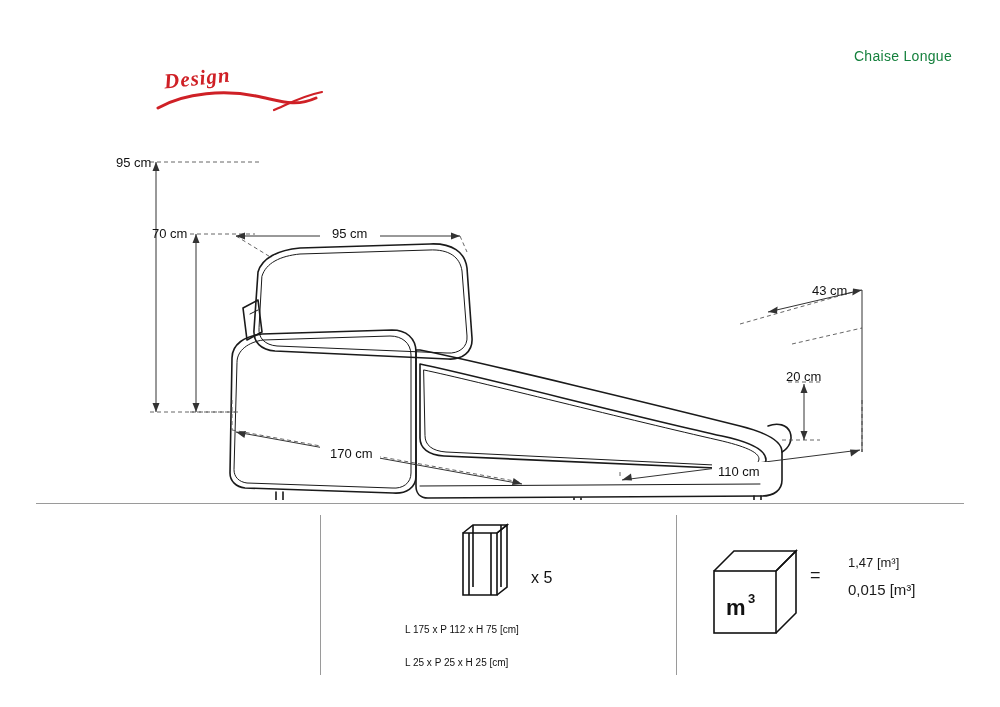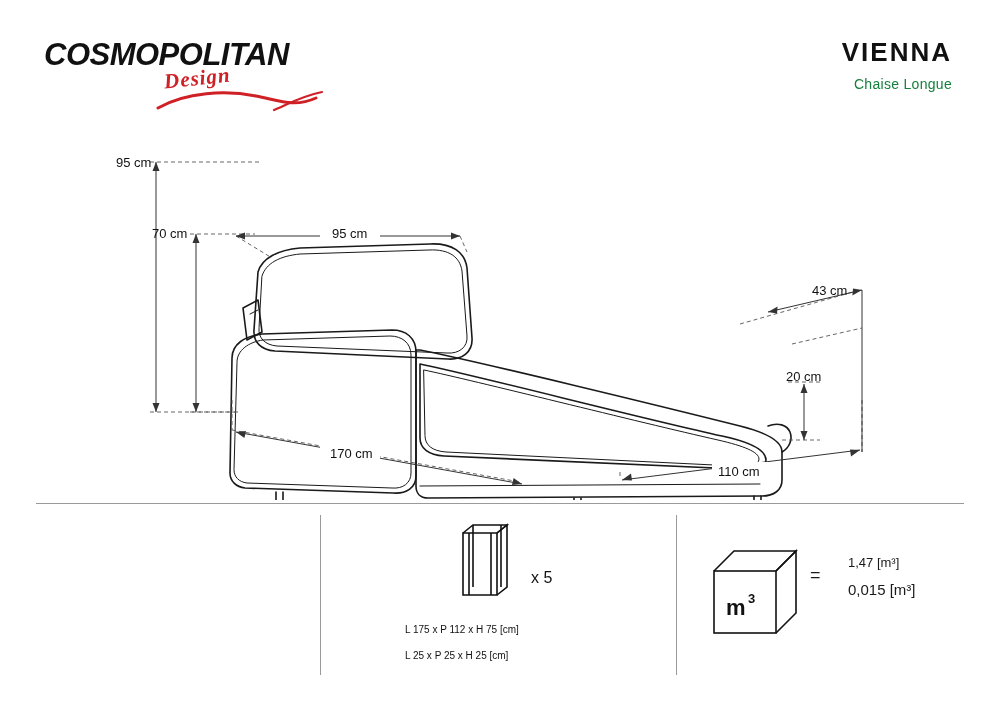--- a/index.html
+++ b/index.html
@@ -66,46 +66,44 @@
   .r2{top:108px;}
 
   .boxes{left:345px;top:18px;width:320px;height:160px;}
   .boxes .qty{
     position:absolute;left:186px;top:48px;font-size:16px;color:#111;
   }
   .boxes .dim{
     position:absolute;left:60px;font-size:10px;color:#111;white-space:nowrap;
   }
   .d1{top:103px;}
-  .d2{top:129px;text-align:center;}
+  .d2{top:136px;text-align:center;}
 
   .volume{left:700px;top:40px;width:280px;height:130px;}
   .volume .eqs{position:absolute;left:110px;top:22px;font-size:18px;}
   .volume .v1{position:absolute;left:148px;top:12px;font-size:13px;white-space:nowrap;}
   .volume .v2{position:absolute;left:148px;top:38px;font-size:15px;white-space:nowrap;}
 
   svg{display:block;}
   text{font-family:"Liberation Sans", sans-serif;}
 </style>
 </head>
 <body>
 
 <div class="page">
 
   <div class="brand">
-    <div class="brand-main">COSMOPOLITAN</div>
     <div class="brand-sub">Design</div>
     <svg class="brand-swash" width="170" height="26" viewBox="0 0 170 26">
       <path d="M2,20 C30,4 70,2 100,8 C122,12 138,20 160,10" stroke="#cf2026" stroke-width="3" fill="none" stroke-linecap="round"></path>
       <path d="M118,22 C132,16 146,8 166,4" stroke="#cf2026" stroke-width="2.2" fill="none" stroke-linecap="round"></path>
     </svg>
   </div>
 
   <div class="title-block">
-    <div class="title-main">VIENNA</div>
     <div class="title-sub">Chaise Longue</div>
   </div>
 
   <div class="drawing">
     <svg width="1000" height="400" viewBox="0 0 1000 400">
       <g fill="none" stroke="#1a1a1a" stroke-width="1.6" stroke-linejoin="round" stroke-linecap="round">
 
         <path d="M258,172 C262,158 278,150 300,148 L430,144 C452,143 465,152 467,168
                  L472,238 C473,252 462,260 448,259 L275,251 C261,250 253,242 254,230 Z"></path>
         <path d="M262,176 C266,163 280,156 300,154 L429,150 C449,149 460,157 462,171

